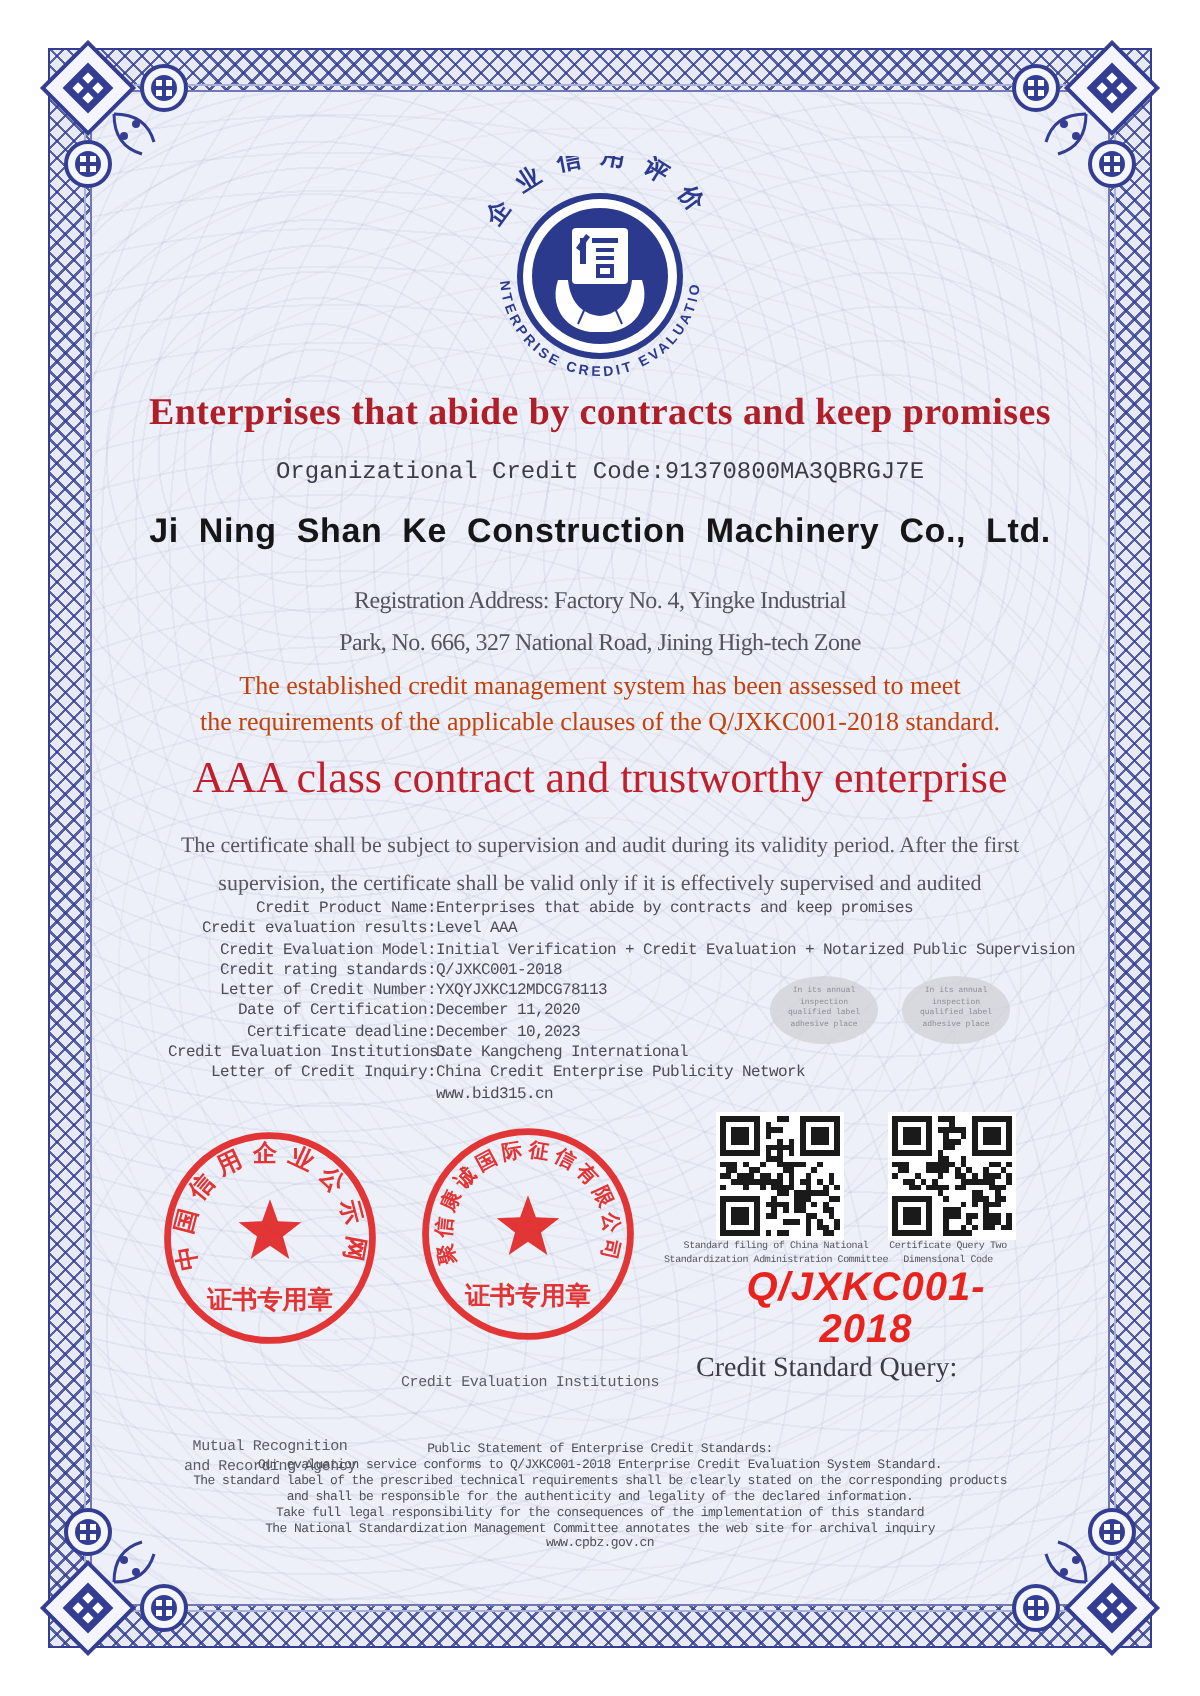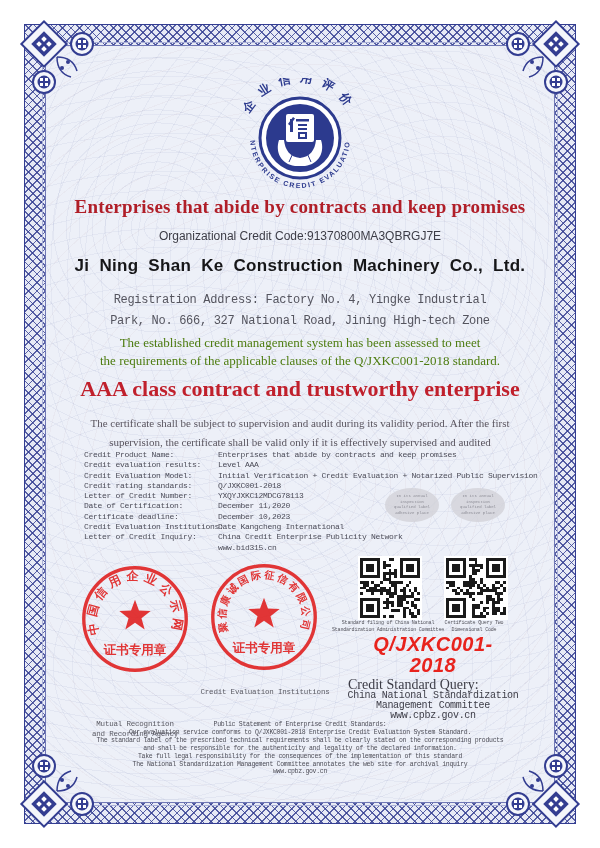--- a/index.html
+++ b/index.html
@@ -21,29 +21,29 @@
   .corner{position:absolute;width:84px;height:84px;}
   .corner.tl{left:10px;top:10px;}
   .corner.tr{right:10px;top:10px;transform:rotate(90deg);}
   .corner.br{right:10px;bottom:10px;transform:rotate(180deg);}
   .corner.bl{left:10px;bottom:10px;transform:rotate(270deg);}
   
   .abs{position:absolute;}
   .ctr{left:50px;right:50px;text-align:center;}
   .badge{position:absolute;left:50%;top:78px;transform:translateX(-50%);}
   .title{top:196px;font-family:"Liberation Serif",serif;font-weight:700;font-size:19px;color:#b01e28;letter-spacing:.2px;}
-  .orgcode{top:229px;font-family:Liberation Sans, sans-serif;font-size:12px;color:#3c3c46;}
+  .orgcode{top:229px;font-family:Liberation Mono, monospace;font-size:12px;color:#3c3c46;}
   .company{top:256px;font-size:17px;font-weight:700;color:#161618;word-spacing:5px;letter-spacing:.3px;}
-  .address{top:290px;font-family:Liberation Mono, monospace;font-size:12px;color:#54545e;line-height:21px;letter-spacing:-.3px;}
-  .assess{top:334px;font-family:"Liberation Serif",serif;font-size:13px;color:#4d7c0f;line-height:18px;}
-  .award{top:376px;font-family:"Liberation Serif",serif;font-weight:700;font-size:22px;color:#c0202c;}
+  .address{top:290px;font-family:Liberation Serif, serif;font-size:12px;color:#54545e;line-height:21px;letter-spacing:-.3px;}
+  .assess{top:334px;font-family:"Liberation Serif",serif;font-size:13px;color:#c2410c;line-height:18px;}
+  .award{top:376px;font-family:"Liberation Serif",serif;font-weight:400;font-size:22px;color:#c0202c;}
   .superv{top:414px;font-family:Liberation Serif, serif;font-size:11px;color:#5a555f;line-height:19px;}
   .details{top:450px;left:84px;right:40px;font-family:"Liberation Mono",monospace;font-size:8px;
            line-height:10.3px;color:#4c4c58;letter-spacing:-.3px;}
-  .d-row{display:flex;white-space:nowrap;}
+  .d-row{display:flex;white-space:nowrap;text-align:right;}
   .d-label{width:134px;flex:none;}
   .oval{position:absolute;width:54px;height:34px;border-radius:50%;background:rgba(210,210,216,.8);
         display:flex;flex-direction:column;align-items:center;justify-content:center;
         font-family:"Liberation Mono",monospace;font-size:4px;line-height:5.5px;color:#8c8c95;text-align:center;}
   .oval1{left:385px;top:488px;} .oval2{left:451px;top:488px;}
   .seal{position:absolute;width:116px;height:116px;}
   .seal1{left:77px;top:561px;} .seal2{left:206px;top:559px;}
   .seal-cap{position:absolute;font-family:"Liberation Mono",monospace;font-size:7.5px;line-height:9.5px;
             color:#5b5b64;text-align:center;letter-spacing:-.2px;}
   .cap1{left:65px;width:140px;top:720px;} .cap2{left:194px;width:142px;top:688px;}
@@ -710,25 +710,20 @@
     <div>Certificate Query Two</div>
     <div>Dimensional Code</div>
   </div>
 
   <div class="stdcode">
     <div>Q/JXKC001-</div>
     <div>2018</div>
   </div>
 
   <div class="query-label">Credit Standard Query:</div>
-  <div class="query-lines">
-    <div>China National Standardization</div>
-    <div>Management Committee</div>
-    <div>www.cpbz.gov.cn</div>
-  </div>
 
   <div class="footer">
 
   <div>Public Statement of Enterprise Credit Standards:</div>
       <div>Our evaluation service conforms to Q/JXKC001-2018 Enterprise Credit Evaluation System Standard.</div>
       <div>The standard label of the prescribed technical requirements shall be clearly stated on the corresponding products</div>
       <div>and shall be responsible for the authenticity and legality of the declared information.</div>
       <div>Take full legal responsibility for the consequences of the implementation of this standard</div>
       <div>The National Standardization Management Committee annotates the web site for archival inquiry</div>
       <div>www.cpbz.gov.cn</div>

